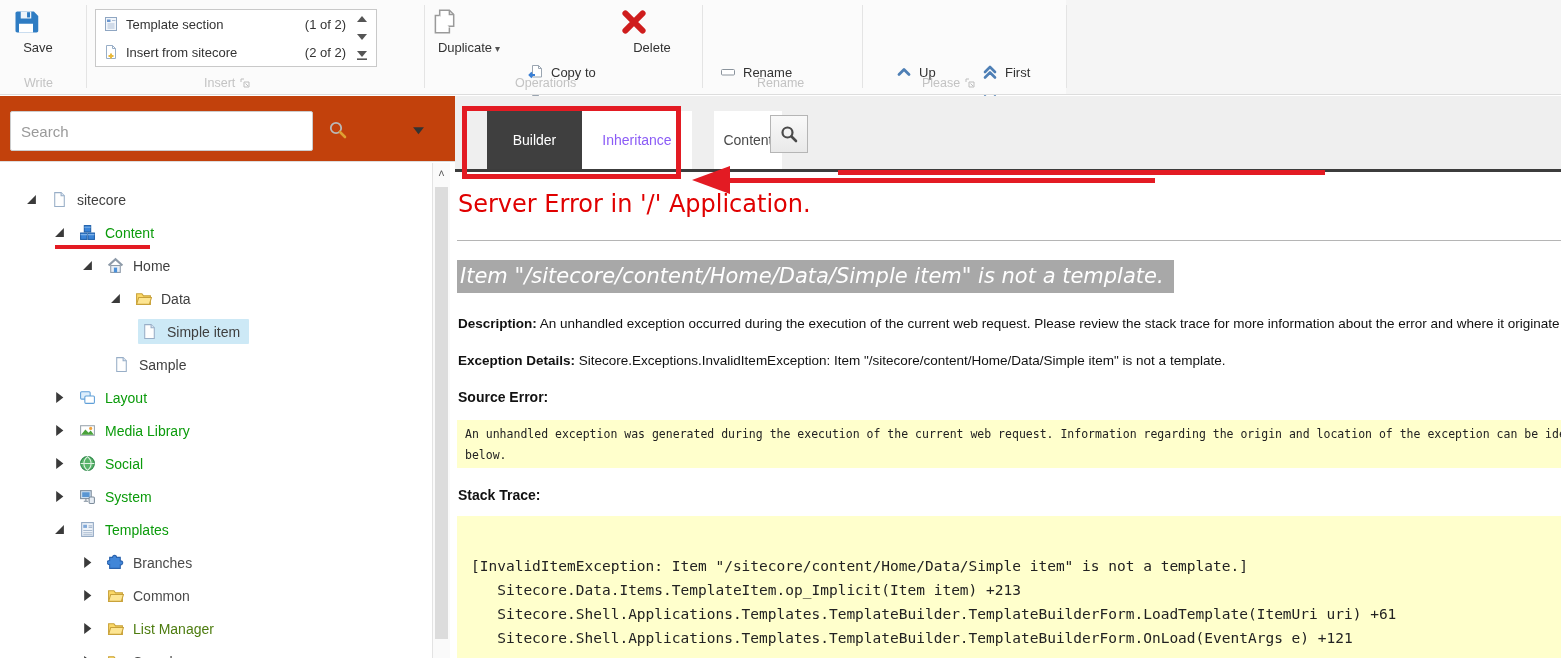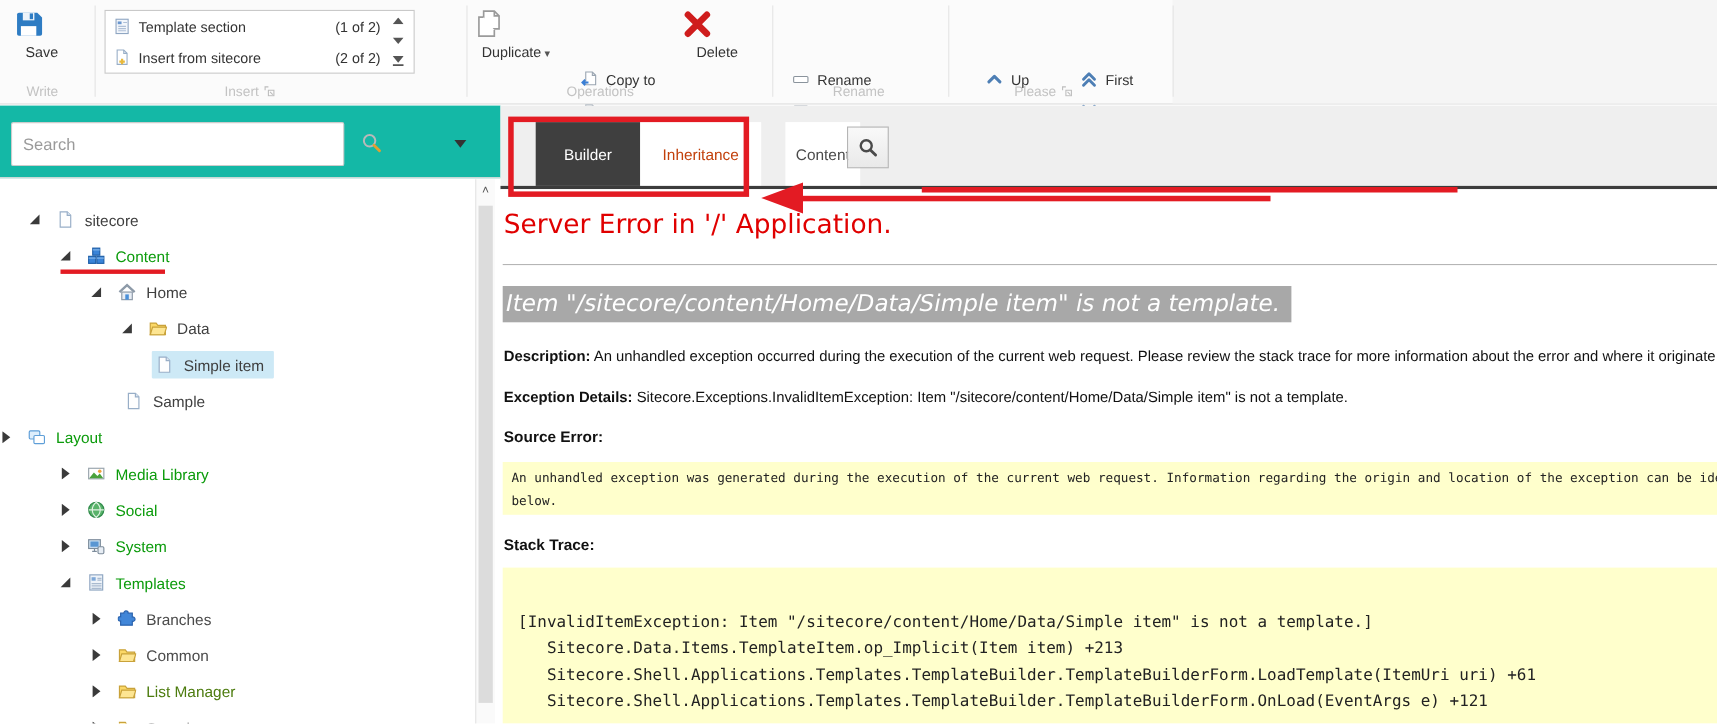--- a/index.html
+++ b/index.html
@@ -22,21 +22,21 @@
 
   #insert-combo { position:absolute; left:95px; top:9px; width:282px; height:58px; background:#fff; border:1px solid #c9c9c9; }
   .combo-row { display:flex; align-items:center; height:28px; padding:0 30px 0 7px; font-size:13px; color:#333; overflow:hidden; white-space:nowrap; }
   .combo-row .icn { margin-right:7px; flex:0 0 auto; }
   .combo-row .crow-label { flex:1 1 auto; overflow:hidden; }
   .combo-row .crow-count { flex:0 0 auto; margin-left:4px; }
   #combo-spinner { position:absolute; right:2px; top:2px; bottom:2px; width:24px; display:flex; flex-direction:column; align-items:center; justify-content:space-between; padding:4px 0; }
 
   
   #left-panel { position:absolute; left:0; top:96px; width:455px; height:562px; background:#fff; }
-  #search-row { position:absolute; left:0; top:0; width:455px; height:66px; border-bottom:1px solid #ddd; background:#14b8a6; }
+  #search-row { position:absolute; left:0; top:0; width:455px; height:66px; border-bottom:1px solid #ddd; background:#c2410c; }
   #search-input { position:absolute; left:10px; top:15px; width:303px; height:40px; border:1px solid #ccc; border-radius:2px; padding:0 10px; font-size:15px; color:#333; font-family:"Liberation Sans",sans-serif; outline:none; }
   #search-input::placeholder { color:#9a9a9a; }
   #tree-search-icon { position:absolute; left:328px; top:24px; }
   #tree-dropdown { position:absolute; left:412px; top:30px; }
 
   #tree { position:absolute; left:0; top:67px; width:428px; bottom:0; overflow:hidden; padding-top:20px; }
   .tree-row { position:relative; height:33px; display:flex; align-items:center; font-size:14px; }
   .twisty { width:14px; height:12px; margin-right:8px; flex:0 0 auto; }
   .twisty svg { width:11px; height:11px; display:block; }
   .node-body { display:flex; align-items:center; gap:9px; padding:4px 9px 4px 3px; border-radius:1px; }
@@ -45,21 +45,21 @@
   .tlabel { white-space:nowrap; }
 
   #tree-scrollbar { position:absolute; left:432px; top:67px; width:18px; bottom:0; background:#fafafa; border-left:1px solid #e3e3e3; }
   #tree-scroll-up { height:20px; display:flex; align-items:center; justify-content:center; color:#555; font-size:11px; }
   #tree-scroll-thumb { position:absolute; left:2px; right:2px; top:24px; height:452px; background:#dcdcdc; }
 
   
   #tabstrip { position:absolute; left:455px; top:96px; width:1106px; height:76px; background:#efefef; }
   .tab { position:absolute; top:15px; height:58px; display:flex; align-items:center; justify-content:center; font-size:14px;margin-left:24px; }
   #tab-builder { left:8px; width:95px; background:#3f3f3f; color:#fff; }
-  #tab-inheritance { left:103px; width:110px; background:#fff; color:#c2410c; }
+  #tab-inheritance { left:103px; width:110px; background:#fff; color:#8b5cf6; }
   #tab-content { left:235px; width:68px; background:#fff; color:#4a4a4a; }
   #tab-search-btn { position:absolute; left:315px; top:19px; width:38px; height:38px; background:linear-gradient(#f9f9f9,#e9e9e9); border:1px solid #b5b5b5; display:flex; align-items:center; justify-content:center; }
   #tab-underline { position:absolute; left:455px; top:169px; width:1106px; height:3px; background:#3c3c3c; }
 
   
   #error-page { position:absolute; left:455px; top:172px; width:1106px; height:486px; background:#fff; overflow:hidden; }
   #err-title { position:absolute; left:3px; top:18px; font-family:"DejaVu Sans",sans-serif; font-size:24px; font-weight:normal; color:#e00000; white-space:nowrap; }
   #err-hr { position:absolute; left:2px; top:68px; width:1104px; border-top:1px solid #b5b5b5; }
   #err-subtitle { position:absolute; left:2px; top:88px; background:#a8a8a8; color:#fff; font-style:italic; font-size:21px; padding:4px 10px 5px 3px; white-space:nowrap; font-family:"DejaVu Sans",sans-serif; }
   .err-para { position:absolute; left:3px; font-size:13.5px; color:#111; white-space:nowrap; overflow:hidden; width:1102px; }
@@ -375,21 +375,21 @@
       <span class="ticon">
               <svg xmlns="http://www.w3.org/2000/svg" viewBox="0 0 16 16" width="16" height="16">
                 <path d="M3.5 1.5h6l3 3v10h-9z" fill="#fefefe" stroke="#98aec7"></path>
                 <path d="M9.5 1.5v3h3" fill="#dde7f2" stroke="#98aec7"></path>
               </svg>
             </span>
       <span class="tlabel" style="color: rgb(63, 63, 63);">Sample</span>
     </span>
   </div>
 
-  <div class="tree-row" style="">
+  <div class="tree-row" style="padding-left: 54px;">
     <span class="twisty">
             <svg viewBox="0 0 10 10">
               <path d="M2 0l6.5 5L2 10z" fill="#3a3a3a"></path>
             </svg>
           </span>
     <span class="node-body">
       <span class="ticon">
               <svg xmlns="http://www.w3.org/2000/svg" viewBox="0 0 16 16" width="16" height="16">
                 <rect x="1.5" y="2.5" width="9" height="7" rx="1" fill="#ddeefc" stroke="#5f9fd8"></rect>
                 <rect x="5.5" y="6.5" width="9" height="7" rx="1" fill="#fff" stroke="#5f9fd8"></rect>

